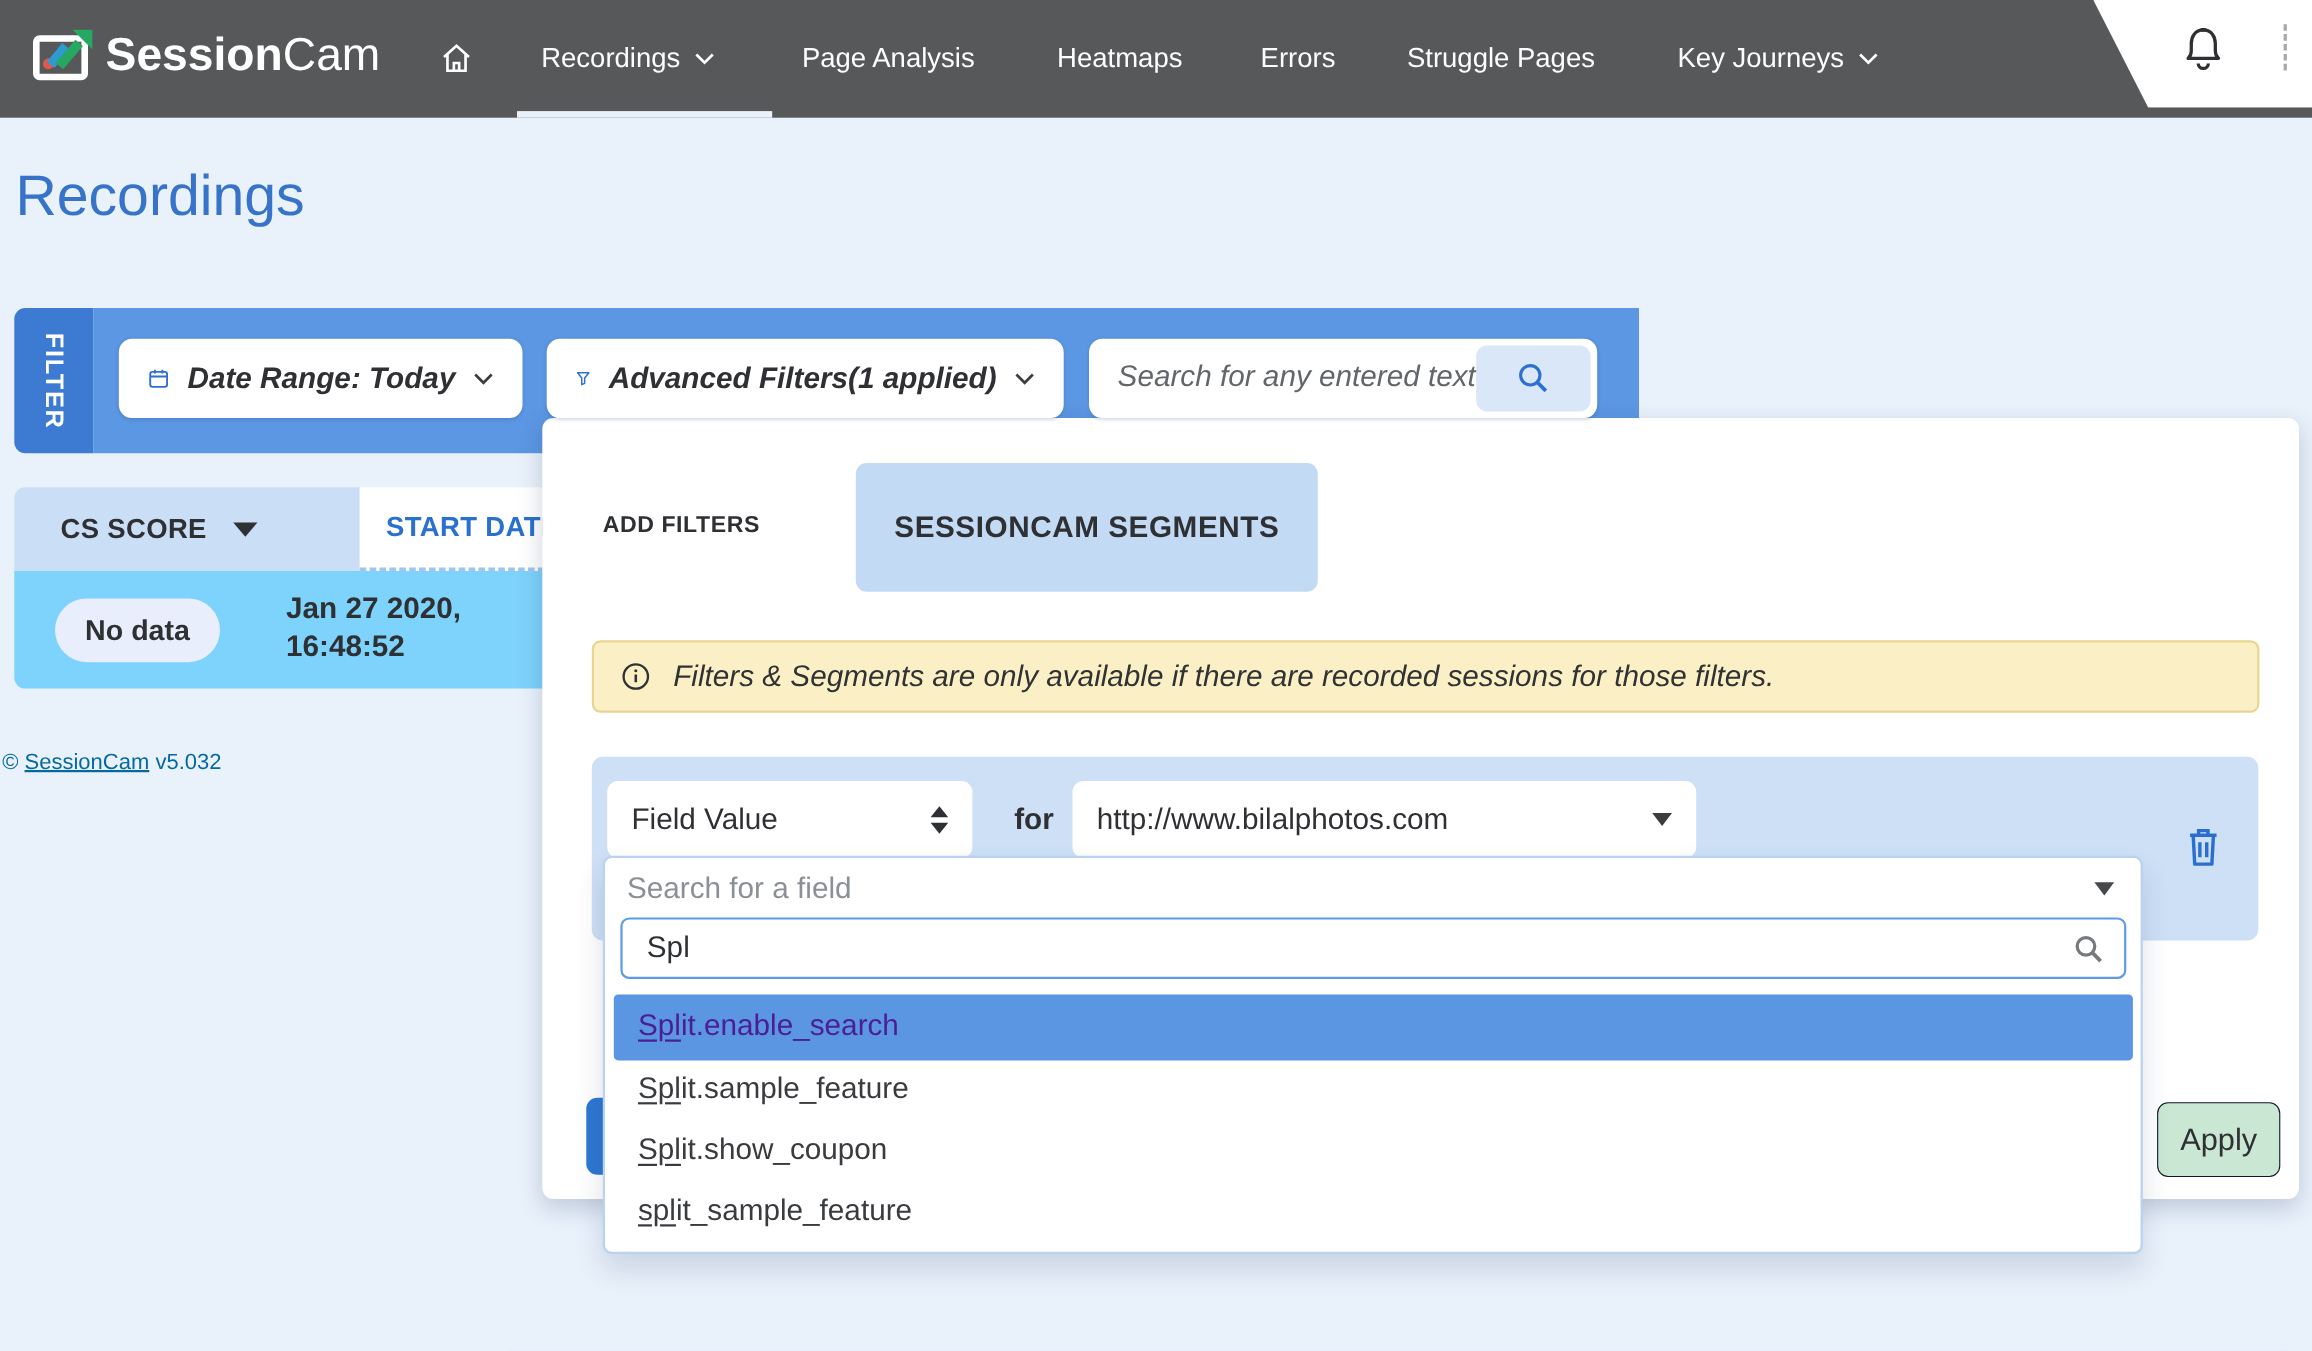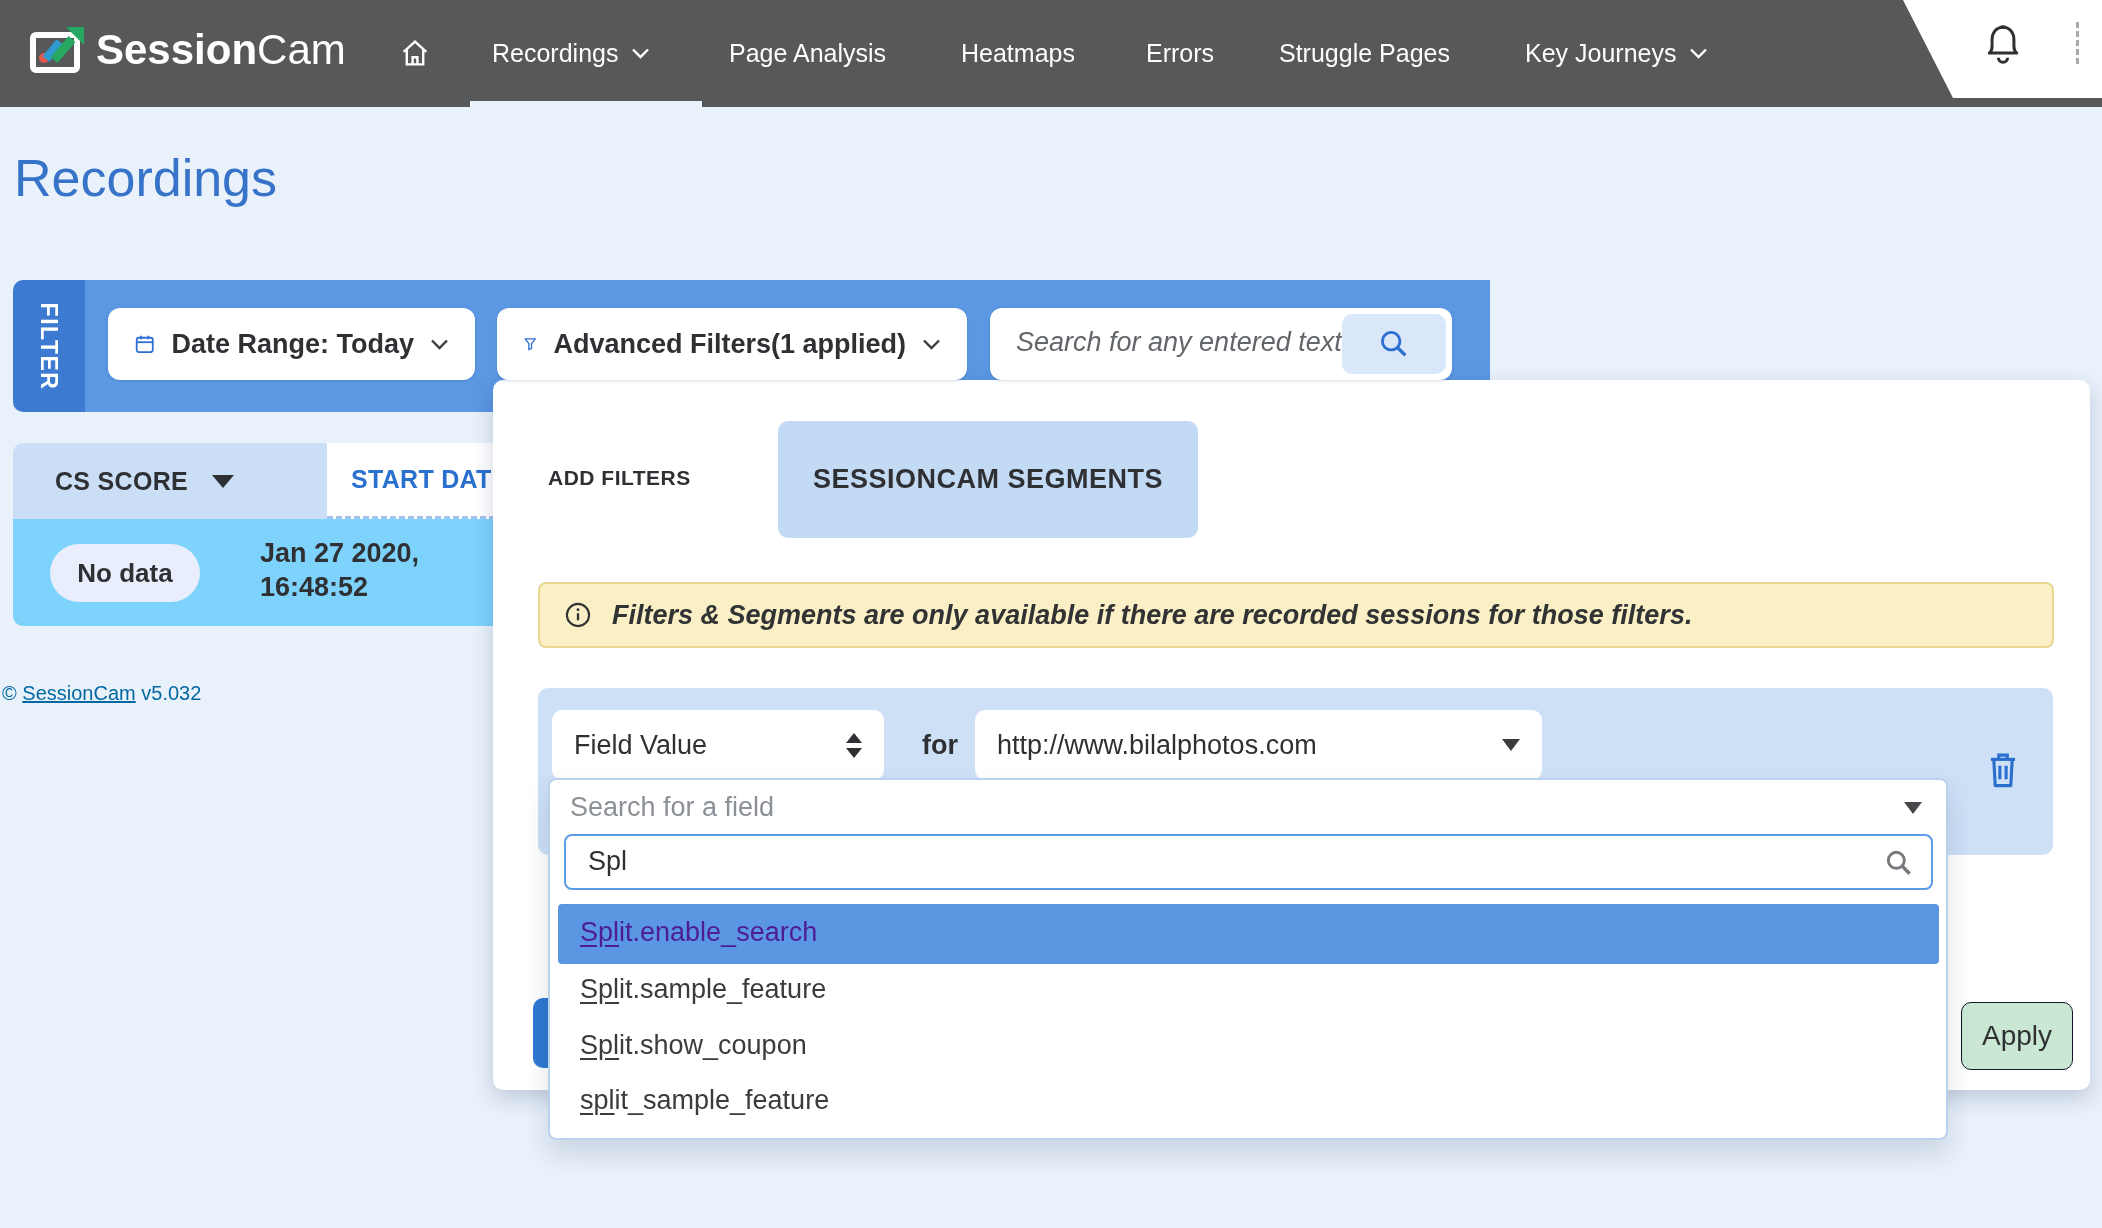--- a/index.html
+++ b/index.html
@@ -21,21 +21,21 @@
   
   #page-title { position:absolute; left:14px; top:148px; font-size:52px; font-weight:300; color:#3773c8; }
 
   #filter-tab { position:absolute; left:13px; top:280px; width:72px; height:132px; background:#3d7bd3;
                 border-radius:10px 0 0 10px; display:flex; align-items:center; justify-content:center; cursor:pointer; }
   #filter-tab span { transform:rotate(90deg); color:#fff; font-size:23px; font-weight:600; letter-spacing:1.5px; }
   #filter-bar { position:absolute; left:85px; top:280px; width:1405px; height:132px; background:#5c97e3; }
 
   .bar-btn { position:absolute; top:308px; height:72px; background:#fff; border-radius:12px; z-index:9;
              display:flex; align-items:center; padding:0 26px; gap:16px; cursor:pointer;
-             box-shadow:0 1px 3px rgba(30,60,110,.18); }
+             box-shadow:0 1px 3px rgba(30,60,110,.18);font-style:italic; }
   .bar-btn .lbl { font-size:27px; font-weight:600; color:#2f3033; white-space:nowrap; }
   .chev { flex:0 0 auto; }
 
   #search-box { position:absolute; left:990px; top:308px; width:462px; height:72px; background:#fff;
                 border-radius:12px; z-index:9; box-shadow:0 1px 3px rgba(30,60,110,.18); }
   #search-box .ph { position:absolute; left:26px; top:19px; font-size:27px; font-style:italic; color:#62666b; white-space:nowrap; }
   #search-btn { position:absolute; right:6px; top:6px; width:104px; height:60px; background:#d9e7f8;
                 border-radius:10px; display:flex; align-items:center; justify-content:center; cursor:pointer; }
 
   
@@ -61,21 +61,21 @@
                  border-left:19px solid transparent; border-right:19px solid transparent; border-bottom:15px solid #fff; }
 
   #tab-add { position:absolute; left:548px; top:466px; font-size:21px; font-weight:700; color:#2f3033;
              letter-spacing:.5px; z-index:6; cursor:pointer; white-space:nowrap; }
   #tab-segments { position:absolute; left:778px; top:421px; width:420px; height:117px; background:#c3daf4; border-radius:10px;
                   display:flex; align-items:center; justify-content:center; font-size:27px; font-weight:700; color:#2f3033;
                   letter-spacing:.5px; z-index:6; cursor:pointer; white-space:nowrap; }
 
   #banner { position:absolute; left:538px; top:582px; width:1516px; height:66px; background:#fbf0c5;
             border:2px solid #e9d593; border-radius:8px; display:flex; align-items:center; padding:0 24px; gap:20px; z-index:6; }
-  #banner .txt { font-size:27px; font-style:italic; color:#303234; white-space:nowrap;font-weight:bold; }
+  #banner .txt { font-size:27px; font-style:italic; color:#303234; white-space:nowrap; }
 
   #field-row { position:absolute; left:538px; top:688px; width:1515px; height:167px; background:#cde0f6; border-radius:10px; z-index:6; }
   .mini-select { position:absolute; top:22px; height:70px; background:#fff; border-radius:10px; display:flex;
                  align-items:center; padding:0 22px; cursor:pointer; }
   .mini-select .val { font-size:27px; color:#2f3033; white-space:nowrap; }
   #type-select { left:14px; width:332px; }
   #site-select { left:437px; width:567px; }
   #for-label { position:absolute; left:384px; top:22px; height:70px; display:flex; align-items:center;
                font-size:27px; font-weight:600; color:#2f3033; }
   .spinner { margin-left:auto; display:flex; flex-direction:column; gap:5px; align-items:center; }

